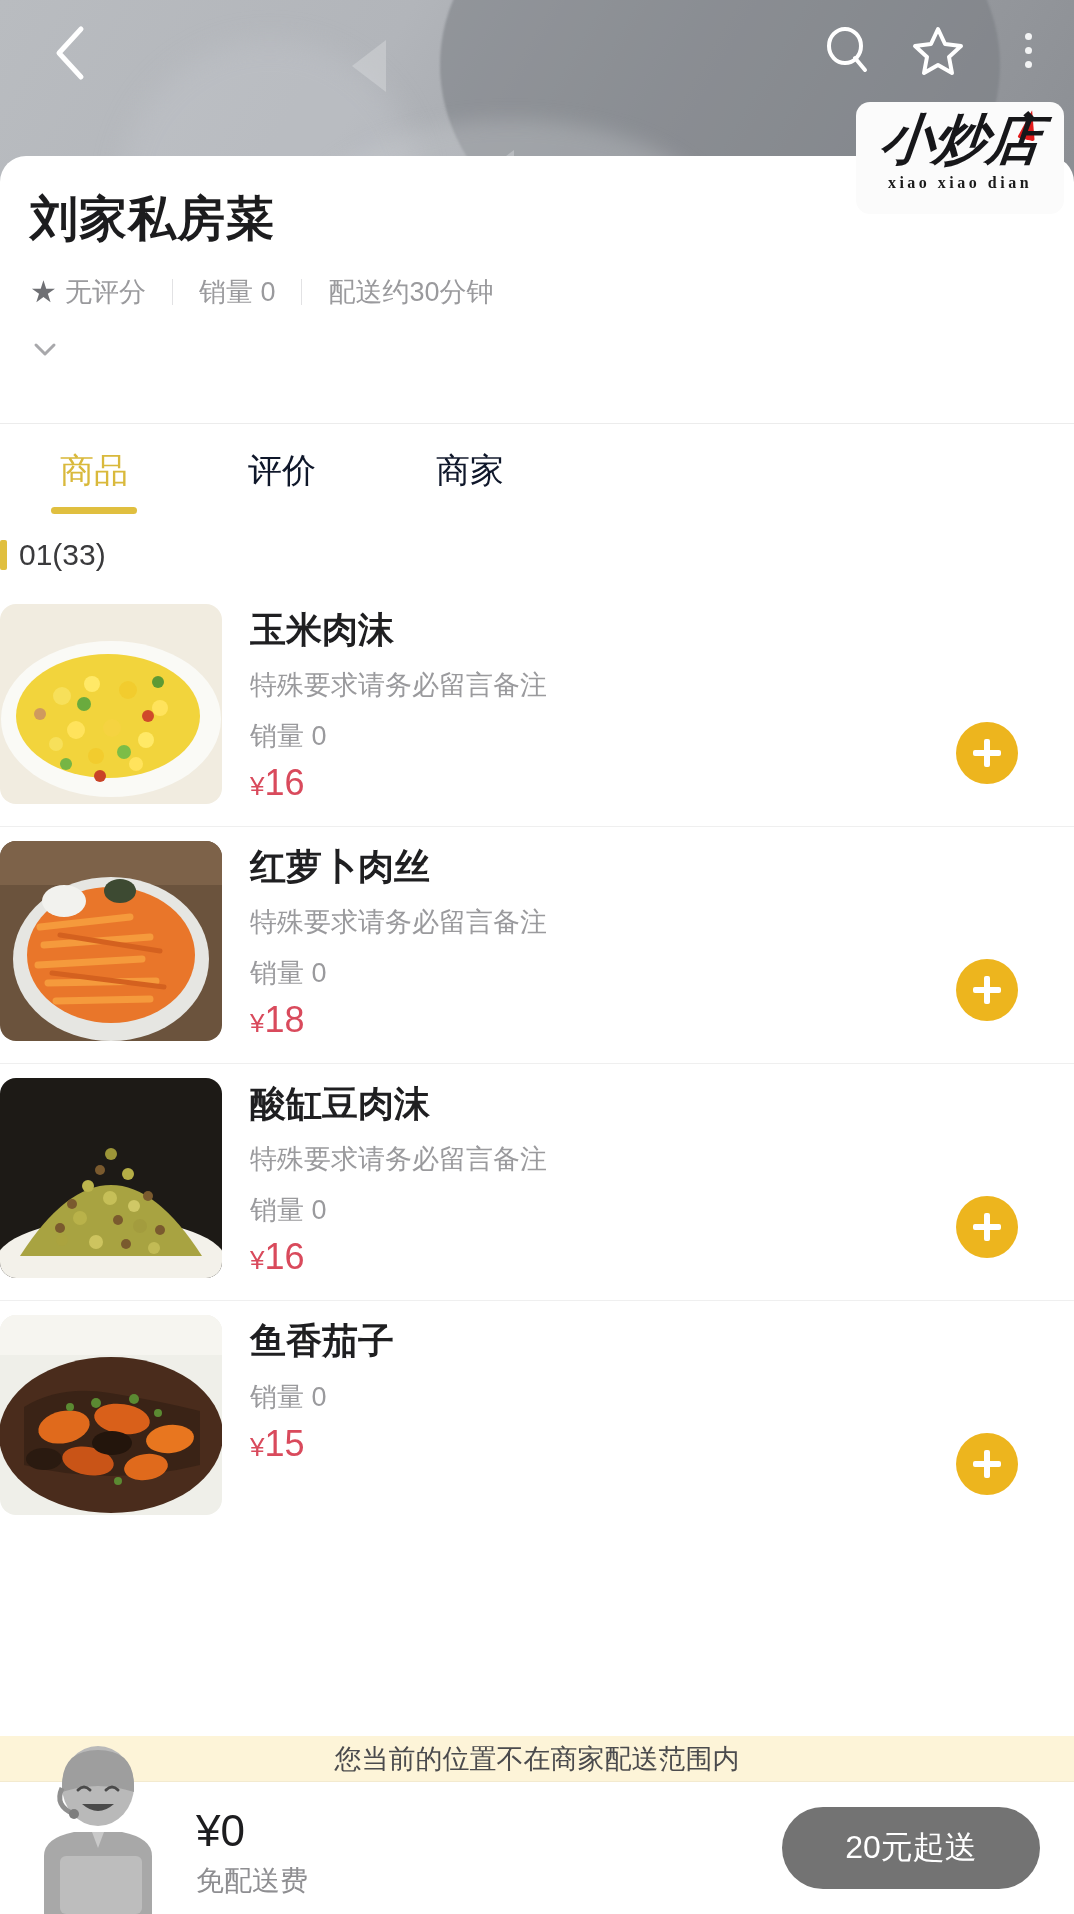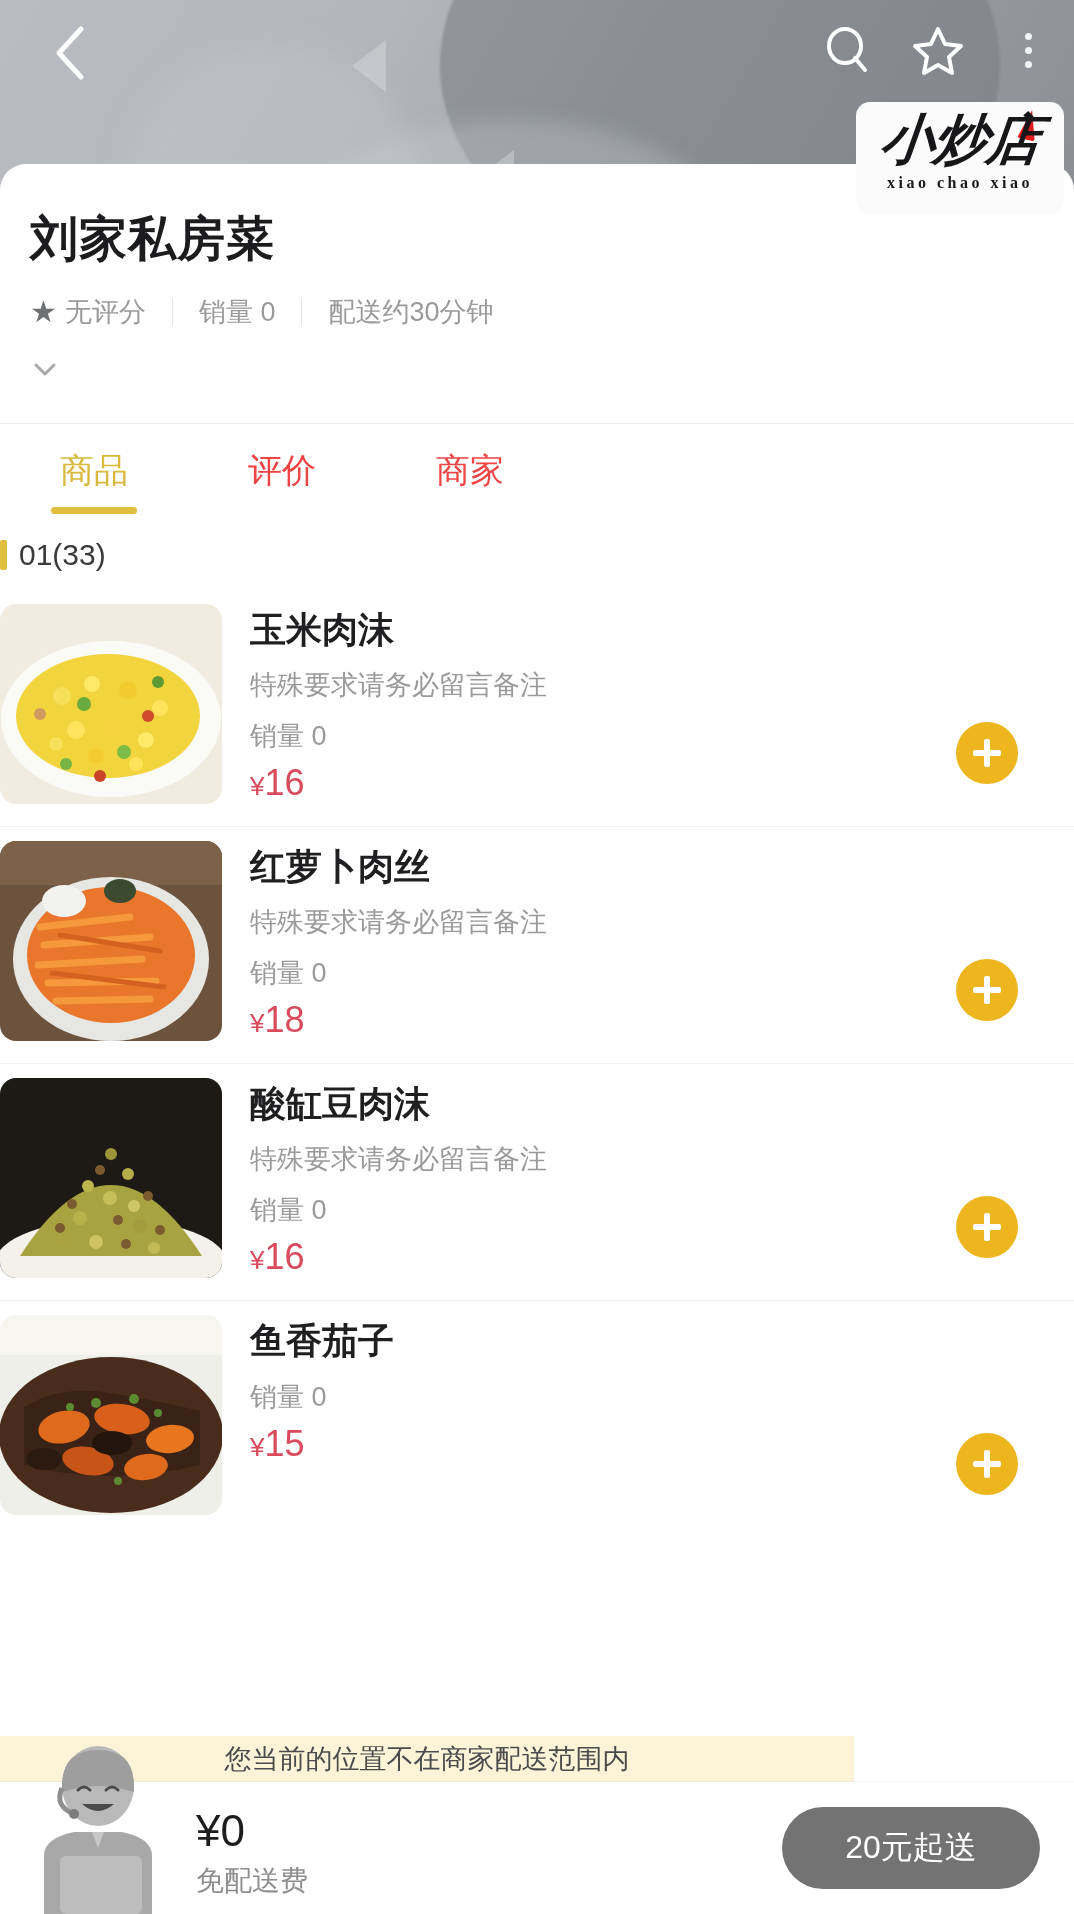--- a/index.html
+++ b/index.html
@@ -50,42 +50,42 @@
   .logo-flame { position:absolute; right:26px; top:8px; width:0; height:0;
      border-left:9px solid transparent; border-right:9px solid transparent; border-bottom:30px solid #e21b1b;
      transform: rotate(12deg); border-radius:3px; }
   .logo-py {
     font-family:"Liberation Serif","DejaVu Serif",serif;
     font-size:16px; letter-spacing:3.5px; color:#1a1a1a; margin-top:2px; font-weight:700;
   }
 
   
   .shop-card {
-    position:absolute; left:0; top:164px; width:1074px;
+    position:absolute; left:0; top:156px; width:1074px;
     background:#fff; border-radius:26px 26px 0 0; z-index:5;
-    padding: 46px 30px 0 30px;
+    padding: 34px 30px 0 30px;
   }
   .shop-name { font-size:48px; font-weight:700; color:#1c1c1e; line-height:58px; letter-spacing:1px; }
   .meta-row { display:flex; align-items:center; margin-top:26px; color:#9a9a9d; font-size:27px; }
   .star { color:#6f7074; font-size:30px; margin-right:8px; line-height:1; }
   .meta-sep { width:1px; height:26px; background:#e2e2e4; margin:0 26px; }
   .notice-row {
     display:flex; align-items:center; justify-content:space-between;
     margin-top:24px; padding-bottom:22px;
   }
   .notice-text { font-size:27px; color:#8d8d90; }
   .chev { width:30px; height:30px; }
 
   
   .tabs {
     position:absolute; left:0; top:423px; width:1074px; height:95px;
     background:#fff; border-top:1px solid #ececec;
     display:flex; align-items:center;
   }
-  .tab { position:relative; font-size:34px; color:#ef4444; cursor:pointer; text-align:center; }
+  .tab { position:relative; font-size:34px; color:#0f172a; cursor:pointer; text-align:center; }
   .tab.t1 { margin-left:60px; }
   .tab.t2 { margin-left:120px; }
   .tab.t3 { margin-left:120px; }
   .tab.active { color:#d9b93c; }
   .tab .underline {
     position:absolute; left:50%; transform:translateX(-50%); bottom:-20px;
     width:86px; height:7px; border-radius:4px; background:#e0bf3f;
   }
 
   
@@ -116,21 +116,21 @@
     width:62px; height:62px; border-radius:50%; background:#edb51e;
     display:flex; align-items:center; justify-content:center; cursor:pointer;
     border:none;
   }
   .add-btn:before, .add-btn:after { content:""; position:absolute; background:#fff; border-radius:2px; }
   .add-btn:before { width:28px; height:6px; }
   .add-btn:after  { width:6px;  height:28px; }
 
   
   .warn-bar {
-    position:absolute; left:0; bottom:132px; width:854px; height:46px;
+    position:absolute; left:0; bottom:132px; width:1074px; height:46px;
     background:#fdf4d8; display:flex; align-items:center; justify-content:center;
     font-size:27px; color:#4b4b4d; z-index:20;
   }
   .cart-bar {
     position:absolute; left:0; bottom:0; width:1074px; height:132px;
     background:#fff; display:flex; align-items:center; z-index:21;
     box-shadow:0 -1px 0 rgba(0,0,0,.04);
   }
   .cart-avatar { width:160px; height:170px; position:absolute; left:26px; bottom:0; }
   .cart-amt { position:absolute; left:196px; bottom:58px; font-size:44px; color:#1d1d1f; font-weight:400; }
@@ -178,21 +178,21 @@
             <i></i>
             <i></i>
           </span>
       </div>
     </div>
   </div>
 
   <div class="logo-card">
     <div class="logo-flame"></div>
     <div class="logo-cn">小炒店</div>
-    <div class="logo-py">xiao chao xiao</div>
+    <div class="logo-py">xiao xiao dian</div>
   </div>
 
   <div class="shop-card">
     <div class="shop-name">刘家私房菜</div>
 
     <div class="meta-row">
       <span class="star">★</span>
       <span>无评分</span>
       <span class="meta-sep"></span>
       <span>销量 0</span>

